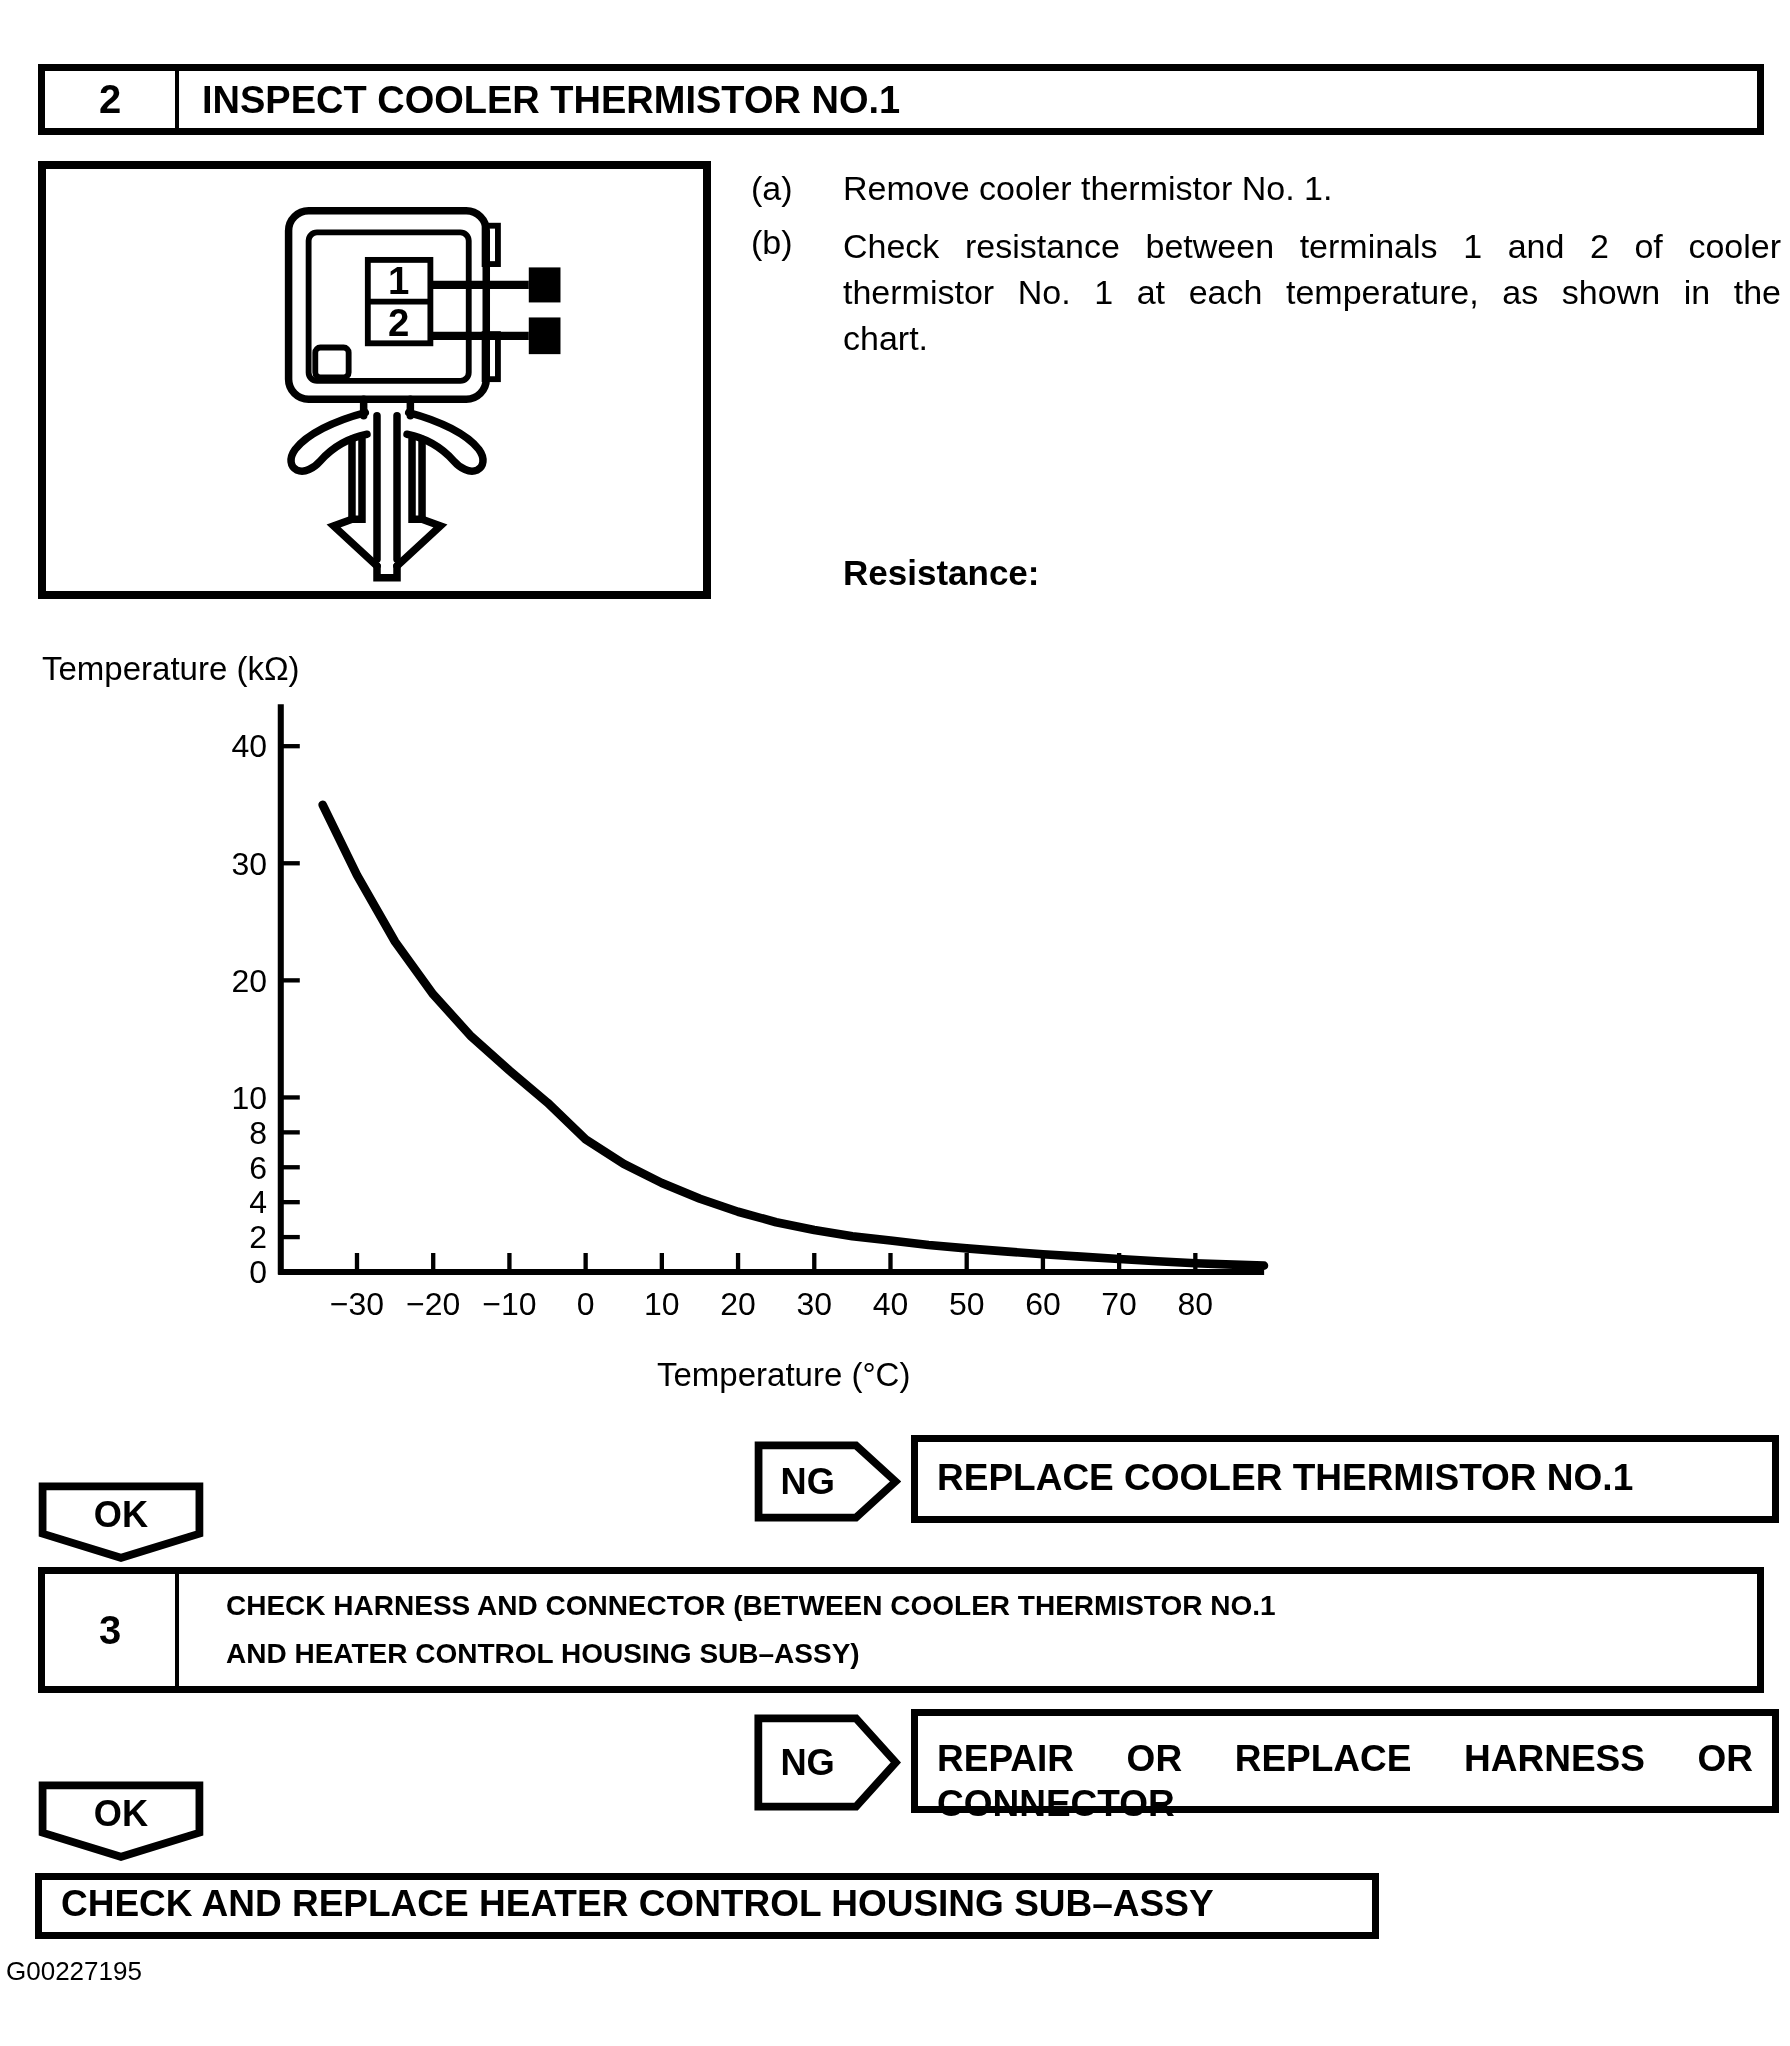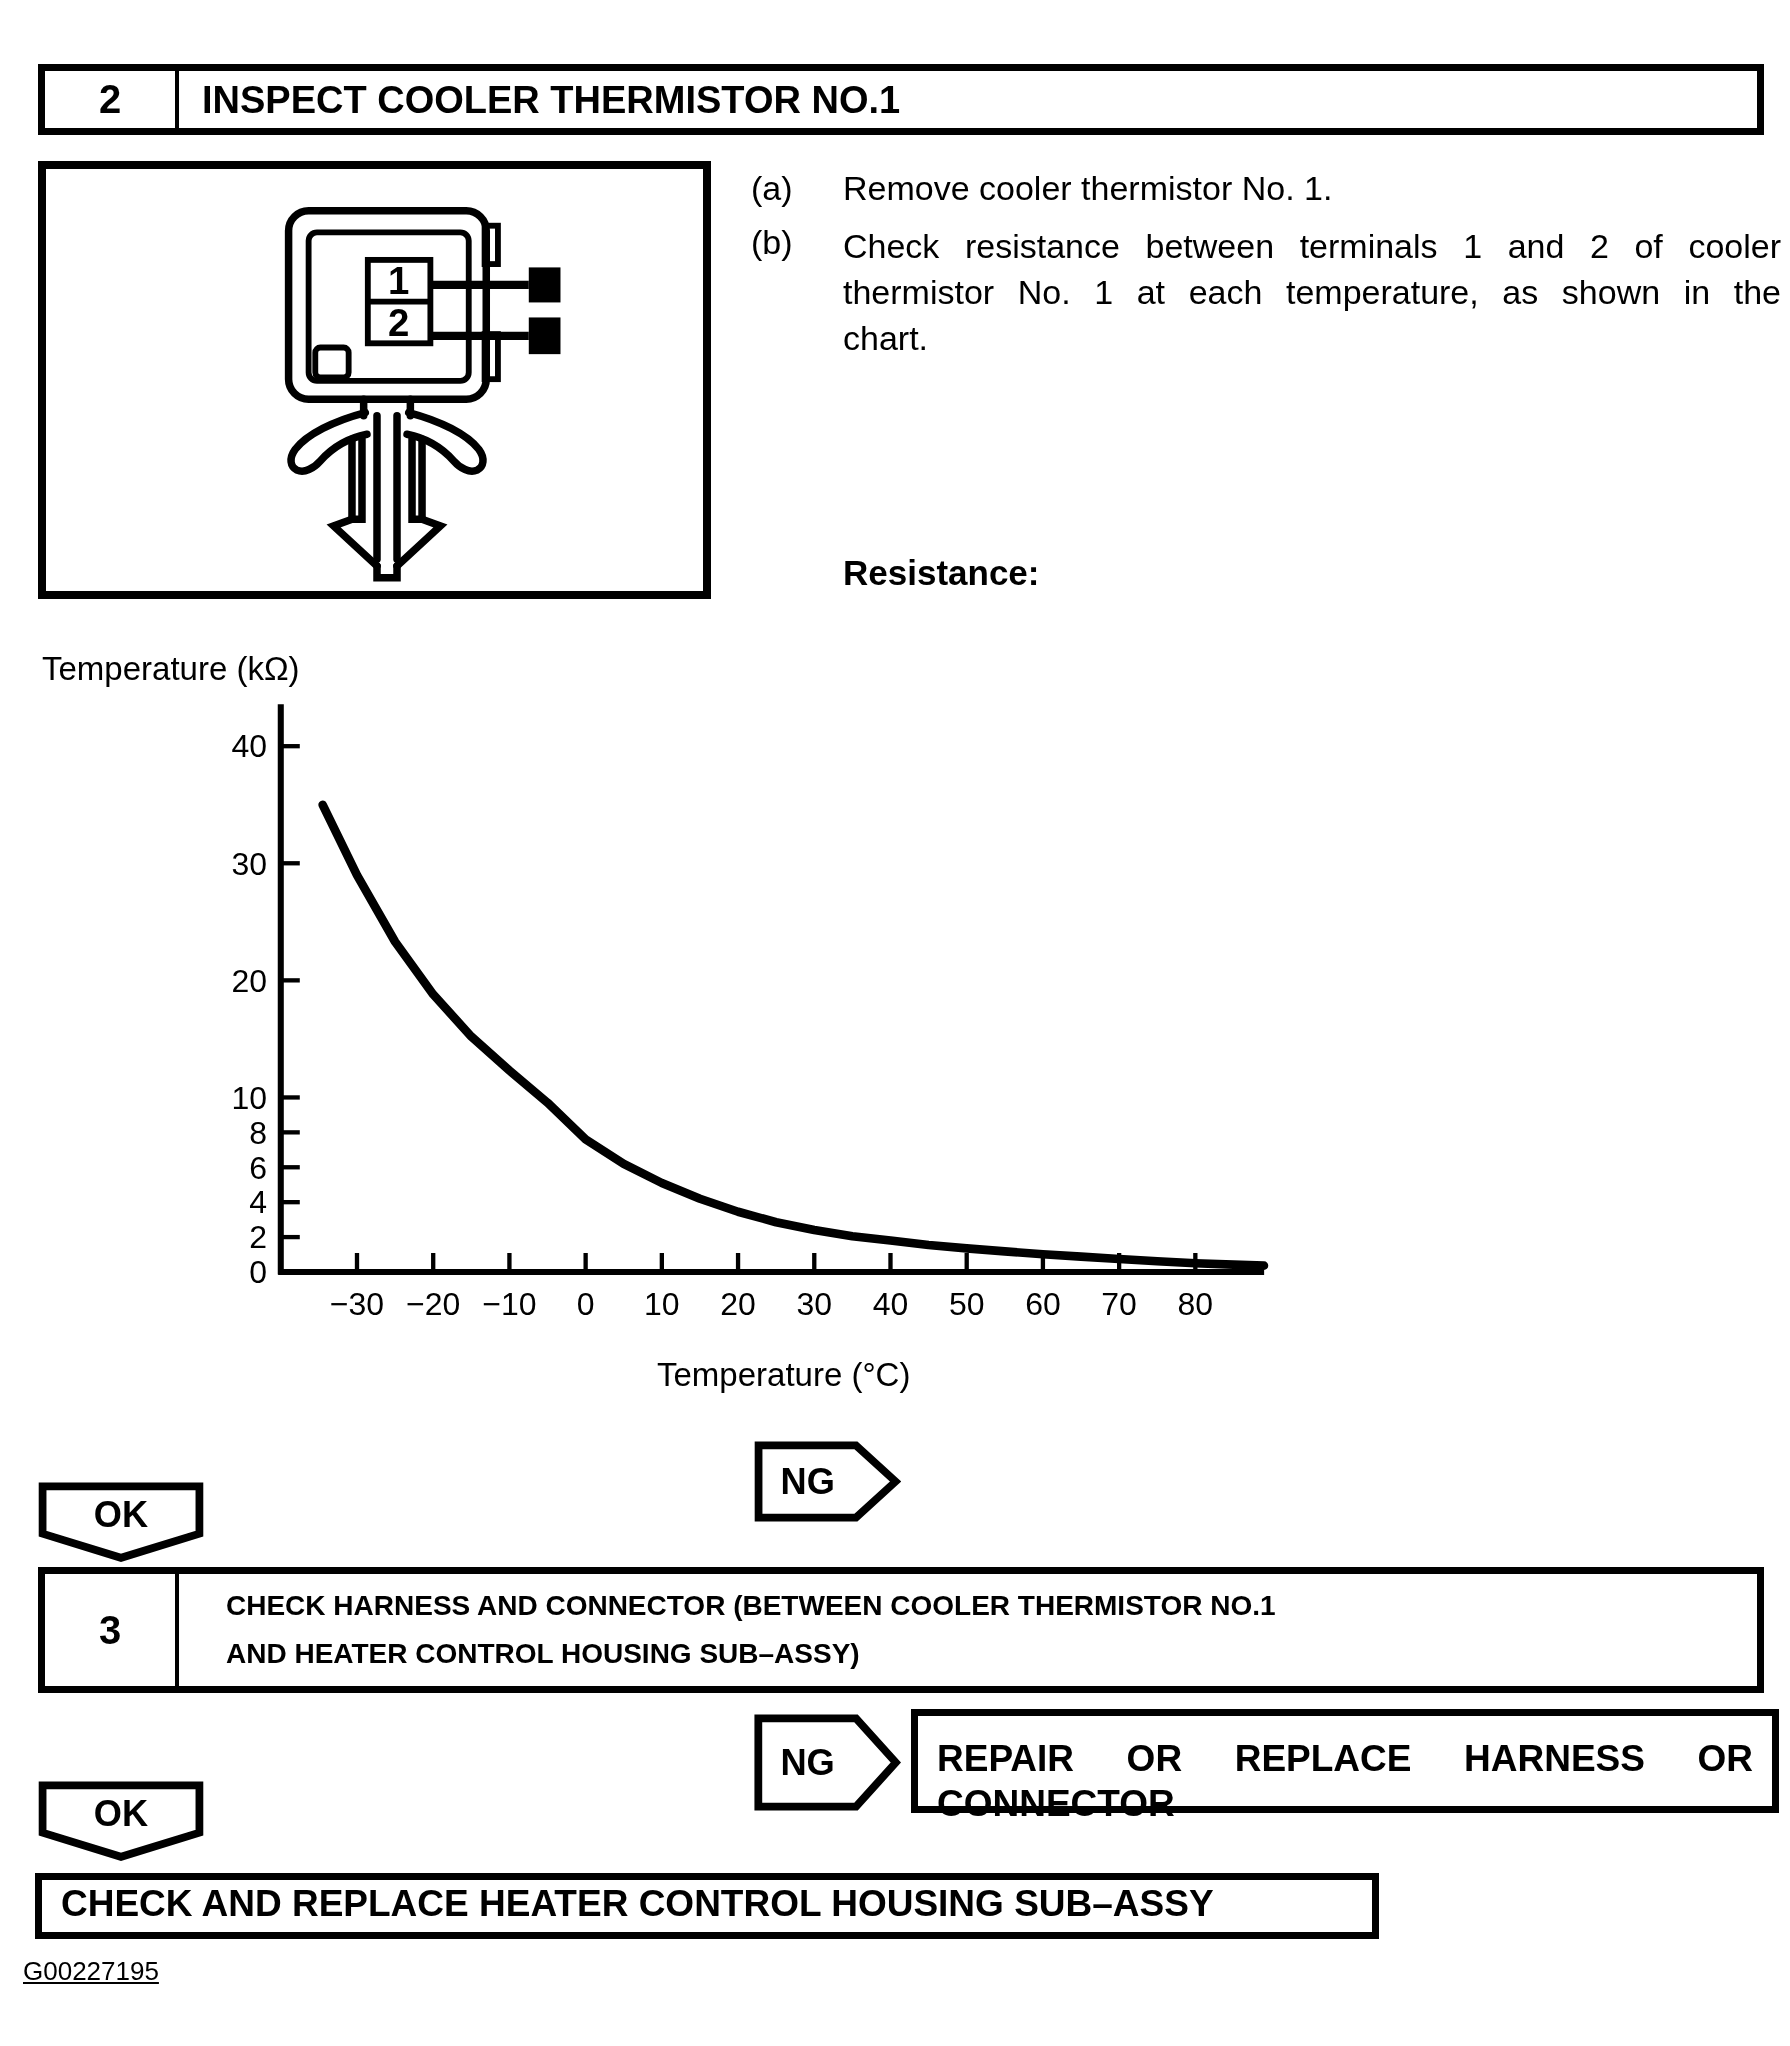--- a/index.html
+++ b/index.html
@@ -42,21 +42,21 @@
   .flow-svg{position:absolute;}
   #ng1{left:754px;top:1441px;}
   #ok1{left:38px;top:1482px;}
   #ng2{left:754px;top:1714px;}
   #ok2{left:38px;top:1781px;}
   .result-box{position:absolute;border:7.8px solid #000;box-sizing:border-box;font-weight:bold;
               font-size:37px;background:#fff;}
   #res1{left:911px;top:1435px;width:868px;height:88px;line-height:71px;padding-left:19px;white-space:nowrap;}
   #res2{left:911px;top:1709px;width:868px;height:104px;padding:20px 19px 0;line-height:45px;}
   #final-box{left:35px;top:1873px;width:1344px;height:66px;line-height:48px;padding-left:19px;white-space:nowrap;}
-  #footer{position:absolute;left:23px;top:1956px;font-size:26px;text-decoration:underline;}
+  #footer{position:absolute;left:6px;top:1956px;font-size:26px;}
 </style>
 </head>
 <body>
 
 <div id="canvas">
 
   <div class="step-box" id="step2">
     <div class="step-num">2</div>
     <div class="step-title">INSPECT COOLER THERMISTOR NO.1</div>
   </div>
@@ -153,20 +153,21 @@
       <line x1="1142.4" y1="655" x2="1142.4" y2="677" stroke="#000" stroke-width="5"></line>
       <text x="1142.4" y="727" text-anchor="middle" font-size="37">80</text>
       <polyline points="132.5,136.3 172.2,217.6 216.3,294.8 260.4,355.8 304.5,404.5 348.6,443.8 392.7,481.1 436.8,523.5 480.9,551.8 525.0,574.0 569.1,592.2 613.2,607.3 657.3,619.4 701.4,628.5 745.5,635.6 789.6,640.6 833.7,645.7 877.8,649.7 921.9,653.2 966.0,656.4 1010.1,659.2 1054.2,661.9 1098.3,664.5 1142.4,666.9 1186.5,668.5 1221.8,669.7" fill="none" stroke="#000" stroke-width="10" stroke-linecap="round" stroke-linejoin="round"></polyline>
     </svg>
   <div id="xlabel">Temperature (°C)</div>
 
   <svg class="flow-svg" id="ng1" width="147" height="81" viewBox="0 0 170 94">
     <polygon points="5,5 118,5 164,47 118,89 5,89" fill="#fff" stroke="#000" stroke-width="9"></polygon>
     <text x="62" y="62" text-anchor="middle" font-size="42" font-weight="bold">NG</text>
   </svg>
+  <div class="result-box" id="res1">REPLACE COOLER THERMISTOR NO.1</div>
 
   <svg class="flow-svg" id="ok1" width="166" height="81" viewBox="0 0 192 94">
     <polygon points="5,5 187,5 187,60 96,88 5,60" fill="#fff" stroke="#000" stroke-width="9"></polygon>
     <text x="96" y="52" text-anchor="middle" font-size="42" font-weight="bold">OK</text>
   </svg>
 
   <div class="step-box" id="step3">
     <div class="step-num">3</div>
     <div class="step-title">
       <span>CHECK HARNESS AND CONNECTOR (BETWEEN COOLER THERMISTOR NO.1</span>

